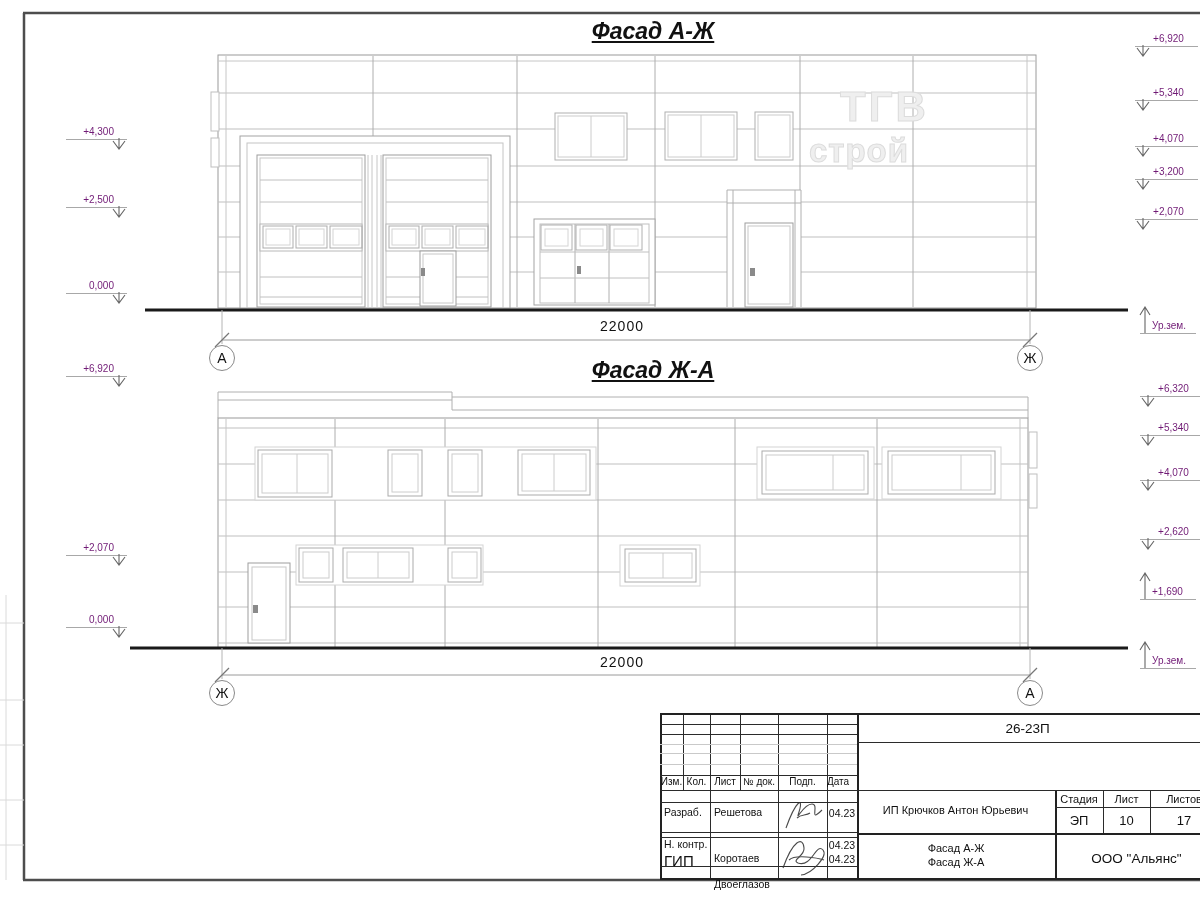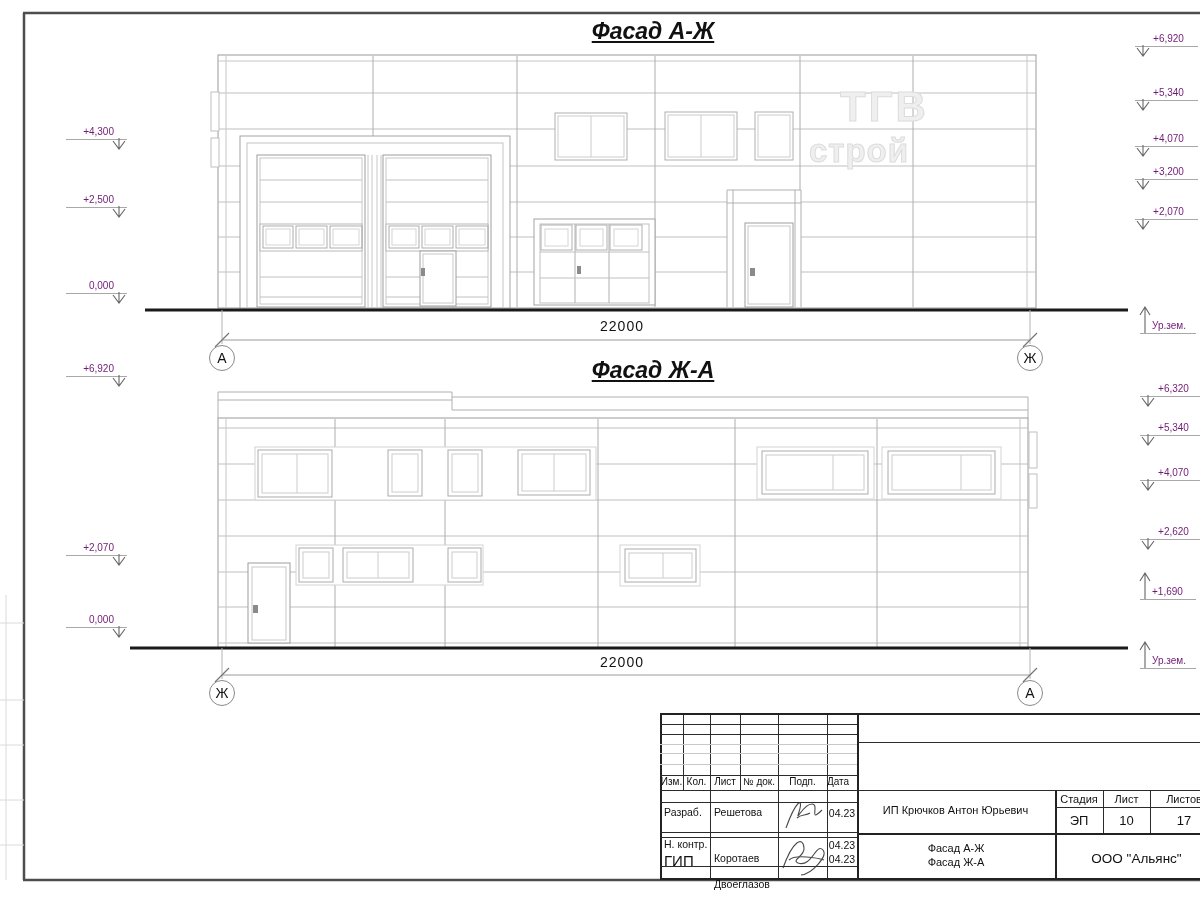--- a/index.html
+++ b/index.html
@@ -478,20 +478,21 @@
   <div class="tbt" style="left:4px;top:93px;font-size:10.5px;">Разраб.</div>
   <div class="tbt" style="left:54px;top:93px;font-size:10.5px;">Решетова</div>
   <div class="tbt c" style="left:167px;top:94px;width:30px;font-size:10.5px;">04.23</div>
   <div class="tbt" style="left:4px;top:125px;font-size:10.5px;">Н. контр.</div>
   <div class="tbt" style="left:54px;top:125px;font-size:10.5px;margin-top:40px;">Двоеглазов</div>
   <div class="tbt c" style="left:167px;top:126px;width:30px;font-size:10.5px;">04.23</div>
   <div class="tbt" style="left:4px;top:139px;font-size:15px;">ГИП</div>
   <div class="tbt" style="left:54px;top:139px;font-size:10.5px;">Коротаев</div>
   <div class="tbt c" style="left:167px;top:140px;width:30px;font-size:10.5px;">04.23</div>
 
+  <div class="tbt c" style="left:197px;top:8px;width:341px;font-size:13.5px;">26-23П</div>
   <div class="tbt c" style="left:197px;top:91px;width:197px;font-size:11px;">ИП Крючков Антон Юрьевич</div>
   <div class="tbt c" style="left:395px;top:80px;width:48px;font-size:11px;">Стадия</div>
   <div class="tbt c" style="left:443px;top:80px;width:47px;font-size:11px;">Лист</div>
   <div class="tbt c" style="left:490px;top:80px;width:68px;font-size:11px;">Листов</div>
   <div class="tbt c" style="left:395px;top:100px;width:48px;font-size:13px;">ЭП</div>
   <div class="tbt c" style="left:443px;top:100px;width:47px;font-size:13px;">10</div>
   <div class="tbt c" style="left:490px;top:100px;width:68px;font-size:13px;">17</div>
   <div class="tbt c" style="left:197px;top:128px;width:198px;font-size:11px;line-height:14px;">
     <div>Фасад А-Ж</div>
     <div>Фасад Ж-А</div>

